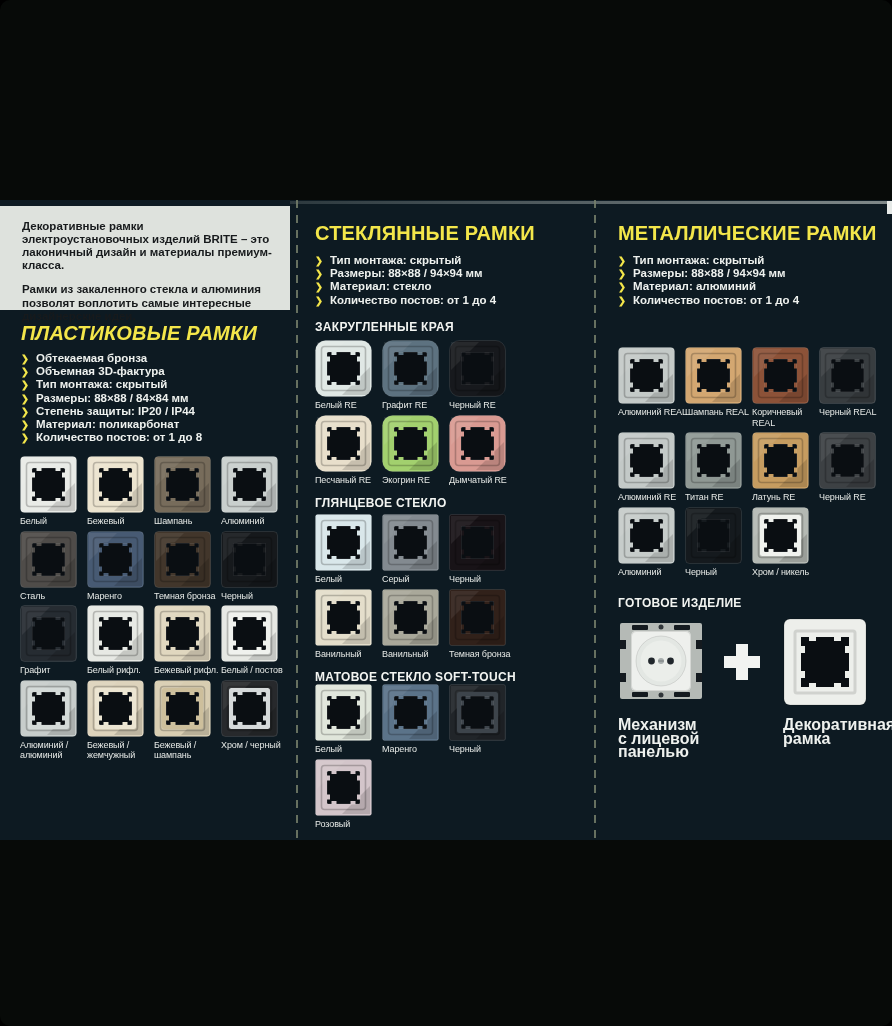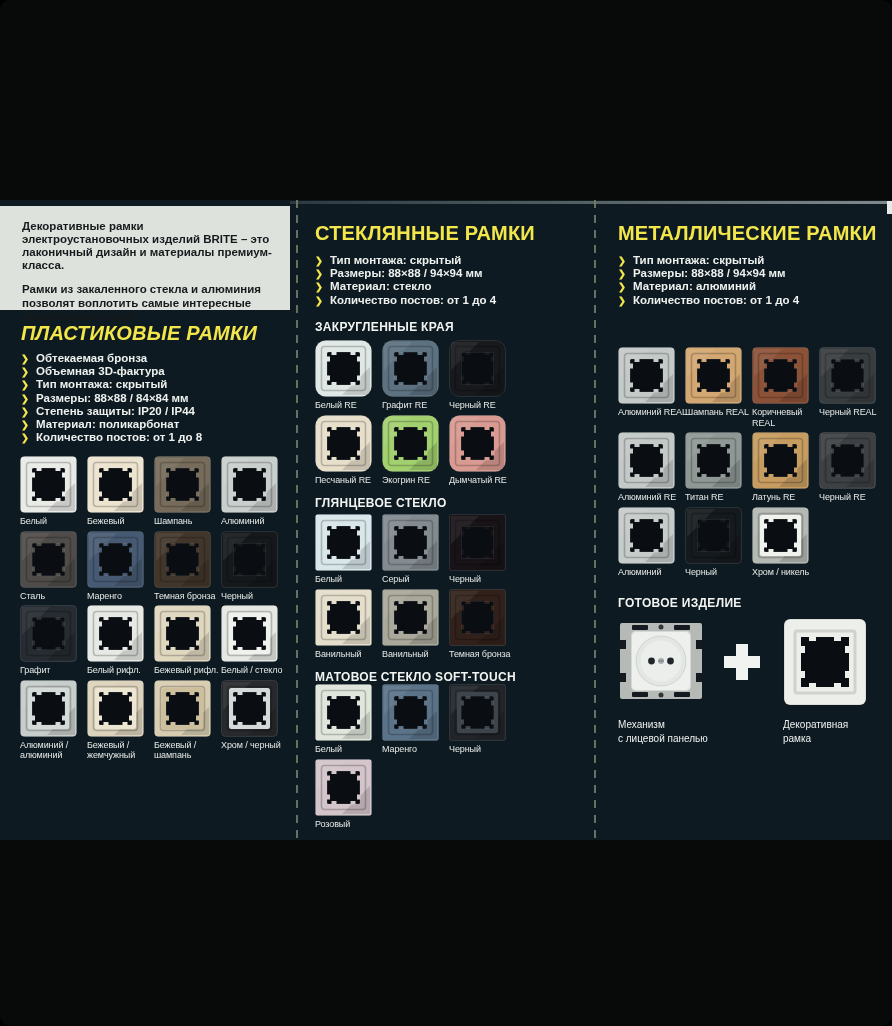--- a/index.html
+++ b/index.html
@@ -46,21 +46,21 @@
 
   .cell{width:67px;margin-bottom:4px;}
   .tile-label{margin-top:3px;font-size:9px;color:#e6e9e6;font-weight:500;line-height:10.5px;width:72px;letter-spacing:-.1px;}
   .frame-slot{display:block;width:57px;height:57px;}
   .frame-slot svg{display:block;}
 
   .finished{position:absolute;left:23px;top:418px;width:262px;height:180px;}
   .mech{position:absolute;left:0;top:0;}
   .plus{position:absolute;left:106px;top:26px;}
   .dframe{position:absolute;left:165px;top:0;}
-  .fin-label{position:absolute;top:100px;font-size:10px;font-weight:400;color:#eef1ee;
+  .fin-label{position:absolute;top:100px;font-size:16px;font-weight:700;color:#eef1ee;
              line-height:13.5px;white-space:pre-line;}
   .fin-label.l1{left:0;width:130px;}
   .fin-label.l2{left:165px;width:100px;}
 </style>
 </head>
 <body>
 
 <div class="canvas" style="background: rgb(7, 10, 8); border-radius: 10px;">
   <div class="page">
     <div class="top-edge"></div>
@@ -367,21 +367,21 @@
                 <rect x="35.5" y="11.5" width="5" height="3.5" fill="#f0f2ee"></rect>
                 <rect x="16.5" y="42" width="5" height="3.5" fill="#f0f2ee"></rect>
                 <rect x="35.5" y="42" width="5" height="3.5" fill="#f0f2ee"></rect>
                 <rect x="11.5" y="16.5" width="3.5" height="5" fill="#f0f2ee"></rect>
                 <rect x="11.5" y="35.5" width="3.5" height="5" fill="#f0f2ee"></rect>
                 <rect x="42" y="16.5" width="3.5" height="5" fill="#f0f2ee"></rect>
                 <rect x="42" y="35.5" width="3.5" height="5" fill="#f0f2ee"></rect>
                 <rect x="12.5" y="12.5" width="32" height="32" fill="none" stroke="rgba(255,255,255,0.08)"></rect>
               </svg>
             </span>
-            <div class="tile-label">Белый / стекло</div>
+            <div class="tile-label">Белый / постов</div>
           </div>
 
           <div class="cell">
             <span class="frame-slot">
               <svg width="57" height="57" viewBox="0 0 57 57" xmlns="http://www.w3.org/2000/svg">
                 <rect x="0.5" y="0.5" width="56" height="56" rx="4" fill="#c7cdcb" stroke="rgba(255,255,255,0.10)"></rect>
                 <path d="M2 2 L30 2 L2 30 Z" fill="#ffffff" opacity="0.07"></path>
                 <path d="M55 55 L55 27 L27 55 Z" fill="#000000" opacity="0.14"></path>
                 <rect x="6.5" y="6.5" width="44" height="44" rx="3" fill="none" stroke="rgba(0,0,0,0.22)" stroke-width="1.6"></rect>
                 <rect x="8" y="8" width="41" height="41" rx="2.5" fill="#d4dad8"></rect>

